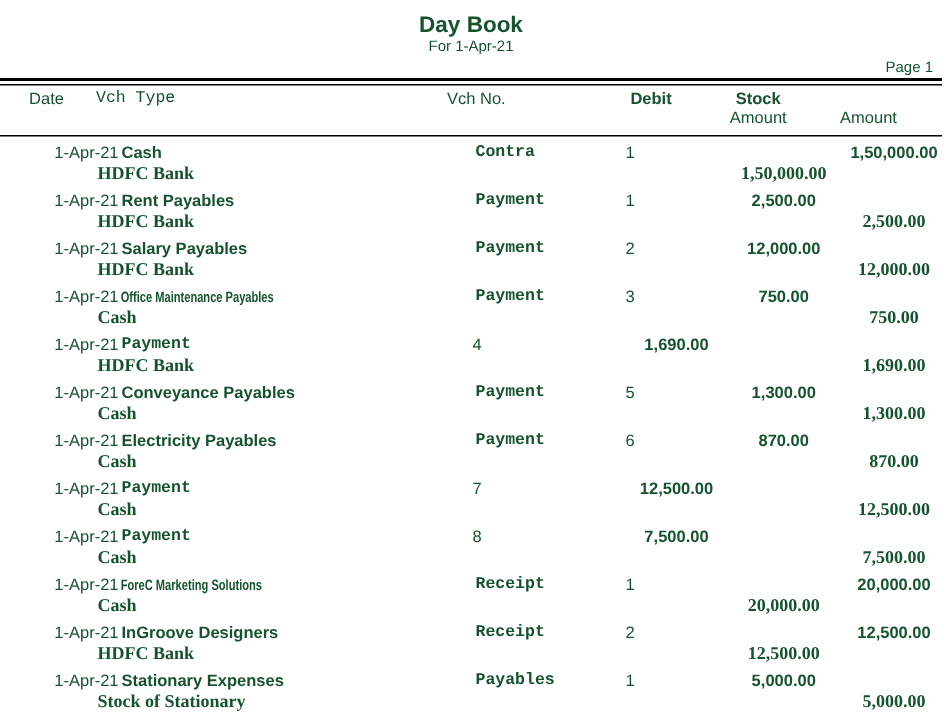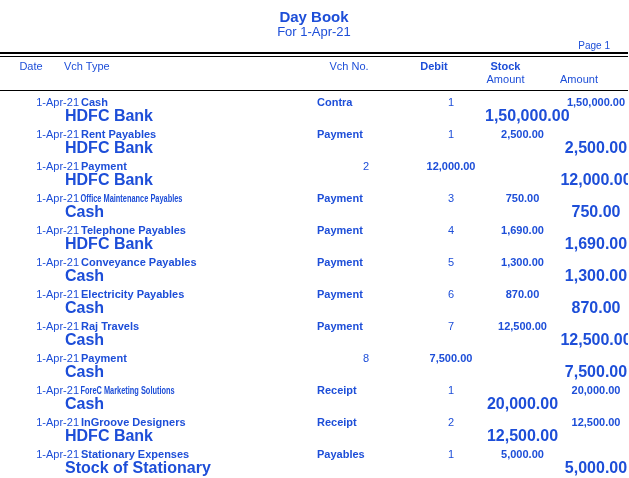--- a/index.html
+++ b/index.html
@@ -1,67 +1,68 @@
 <!DOCTYPE html>
 <html><head>
 <meta charset="utf-8">
 <style>
   html,body { margin:0; padding:0; background:#fff; }
   .page {
     width:628px; height:478px;
     background:#ffffff;
-    color:#1d4ed8;
+    color:#14532d;
     font-family:"Liberation Sans", sans-serif;
     position:relative;
     overflow:hidden;
     box-sizing:border-box;
   }
   .title {
     text-align:center;
     font-weight:bold;
     font-size:15px;
     line-height:17px;
     padding-top:8px;
   }
   .subtitle {
     text-align:center;
-    font-size:13px;
+    font-size:10px;
     line-height:12px;
     margin-top:1px;
   }
   .page-num {
     text-align:right;
     font-size:10px;
     line-height:12px;
-    padding-right:18px;
+    padding-right:6px;
     margin-top:2px;
   }
   .rule-double {
     height:2px;
     border-top:2px solid #000;
     border-bottom:1px solid #000;
   }
   .rule-single { border-top:1px solid #000; }
   .grid {
     display:grid;
     grid-template-columns:62px 236px 102px 68px 75px 72px;
     font-size:11px;
     line-height:13px;
   }
   .grid2 {
     display:grid;
     grid-template-columns:48px 250px 102px 68px 75px 72px;
-    font-size:16px;
+    font-size:12px;
     line-height:13px;
+    font-family:Liberation Serif, serif;
   }
   .bold { font-weight:bold; }
   .c-date  { text-align:right; white-space:nowrap; }
   .c-part  { padding-left:2px; white-space:nowrap; }
-  .c-vtype { padding-left:2px; white-space:nowrap; }
-  .c-vno   { text-align:center; }
+  .c-vtype { padding-left:2px; white-space:nowrap;font-family:Liberation Mono, monospace; }
+  .c-vno   { }
   .c-amt   { text-align:center; white-space:nowrap; }
   .c-acct  { white-space:nowrap; }
   .c-center{ text-align:center; }
   .header-block { padding-top:3px; padding-bottom:4px; }
   .entries { padding-top:5px;padding-left:17px; }
   .entry { margin-bottom:6px; }
   .condensed {
     font-size:10px;
     transform:scaleX(0.74);
     transform-origin:0 50%;
@@ -133,20 +134,21 @@
       <div></div>
           <div></div>
       <div class="c-amt bold"></div>
       <div class="c-amt bold">2,500.00</div>
     </div>
   </div>
 
   <div class="entry">
     <div class="grid">
       <div class="c-date">1-Apr-21</div>
+      <div class="c-part bold">Salary Payables</div>
       <div class="c-vtype bold">Payment</div>
       <div class="c-vno">2</div>
       <div class="c-amt bold">12,000.00</div>
       <div class="c-amt bold"></div>
     </div>
     <div class="grid2">
       <div></div>
       <div class="c-acct bold">HDFC Bank</div>
       <div></div>
           <div></div>
@@ -170,21 +172,20 @@
       <div></div>
           <div></div>
       <div class="c-amt bold"></div>
       <div class="c-amt bold">750.00</div>
     </div>
   </div>
 
   <div class="entry">
     <div class="grid">
       <div class="c-date">1-Apr-21</div>
-      <div class="c-part bold">Telephone Payables</div>
       <div class="c-vtype bold">Payment</div>
       <div class="c-vno">4</div>
       <div class="c-amt bold">1,690.00</div>
       <div class="c-amt bold"></div>
     </div>
     <div class="grid2">
       <div></div>
       <div class="c-acct bold">HDFC Bank</div>
       <div></div>
           <div></div>
@@ -227,21 +228,20 @@
       <div></div>
           <div></div>
       <div class="c-amt bold"></div>
       <div class="c-amt bold">870.00</div>
     </div>
   </div>
 
   <div class="entry">
     <div class="grid">
       <div class="c-date">1-Apr-21</div>
-      <div class="c-part bold">Raj Travels</div>
       <div class="c-vtype bold">Payment</div>
       <div class="c-vno">7</div>
       <div class="c-amt bold">12,500.00</div>
       <div class="c-amt bold"></div>
     </div>
     <div class="grid2">
       <div></div>
       <div class="c-acct bold">Cash</div>
       <div></div>
           <div></div>

